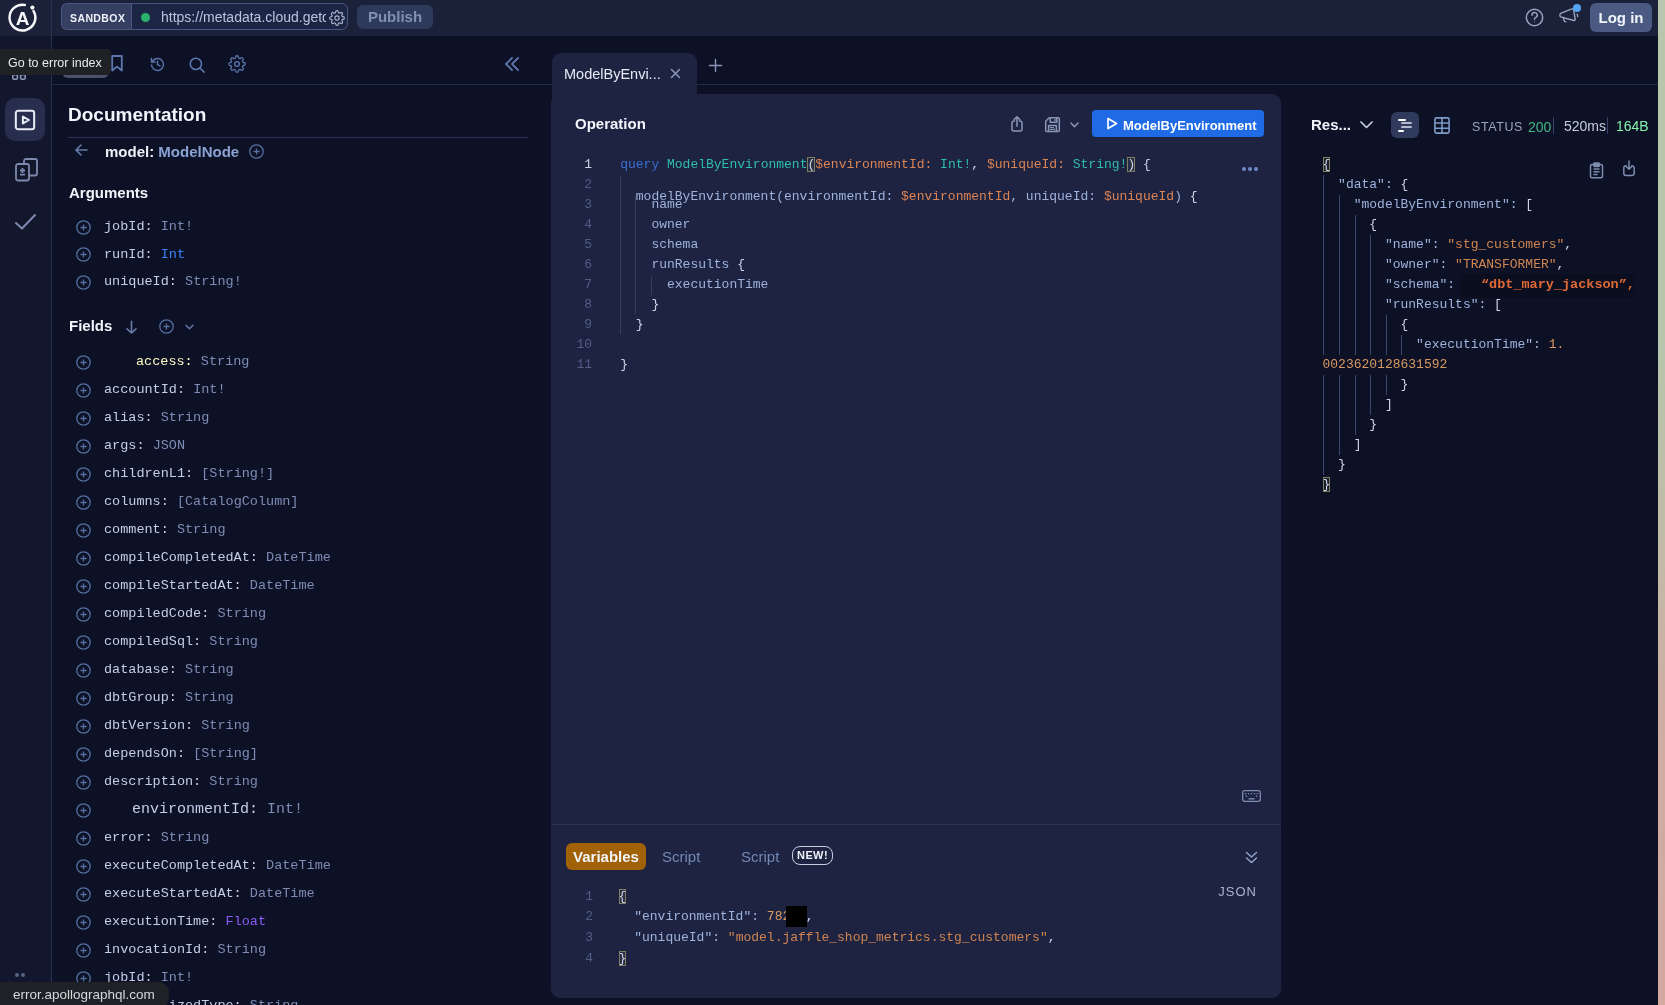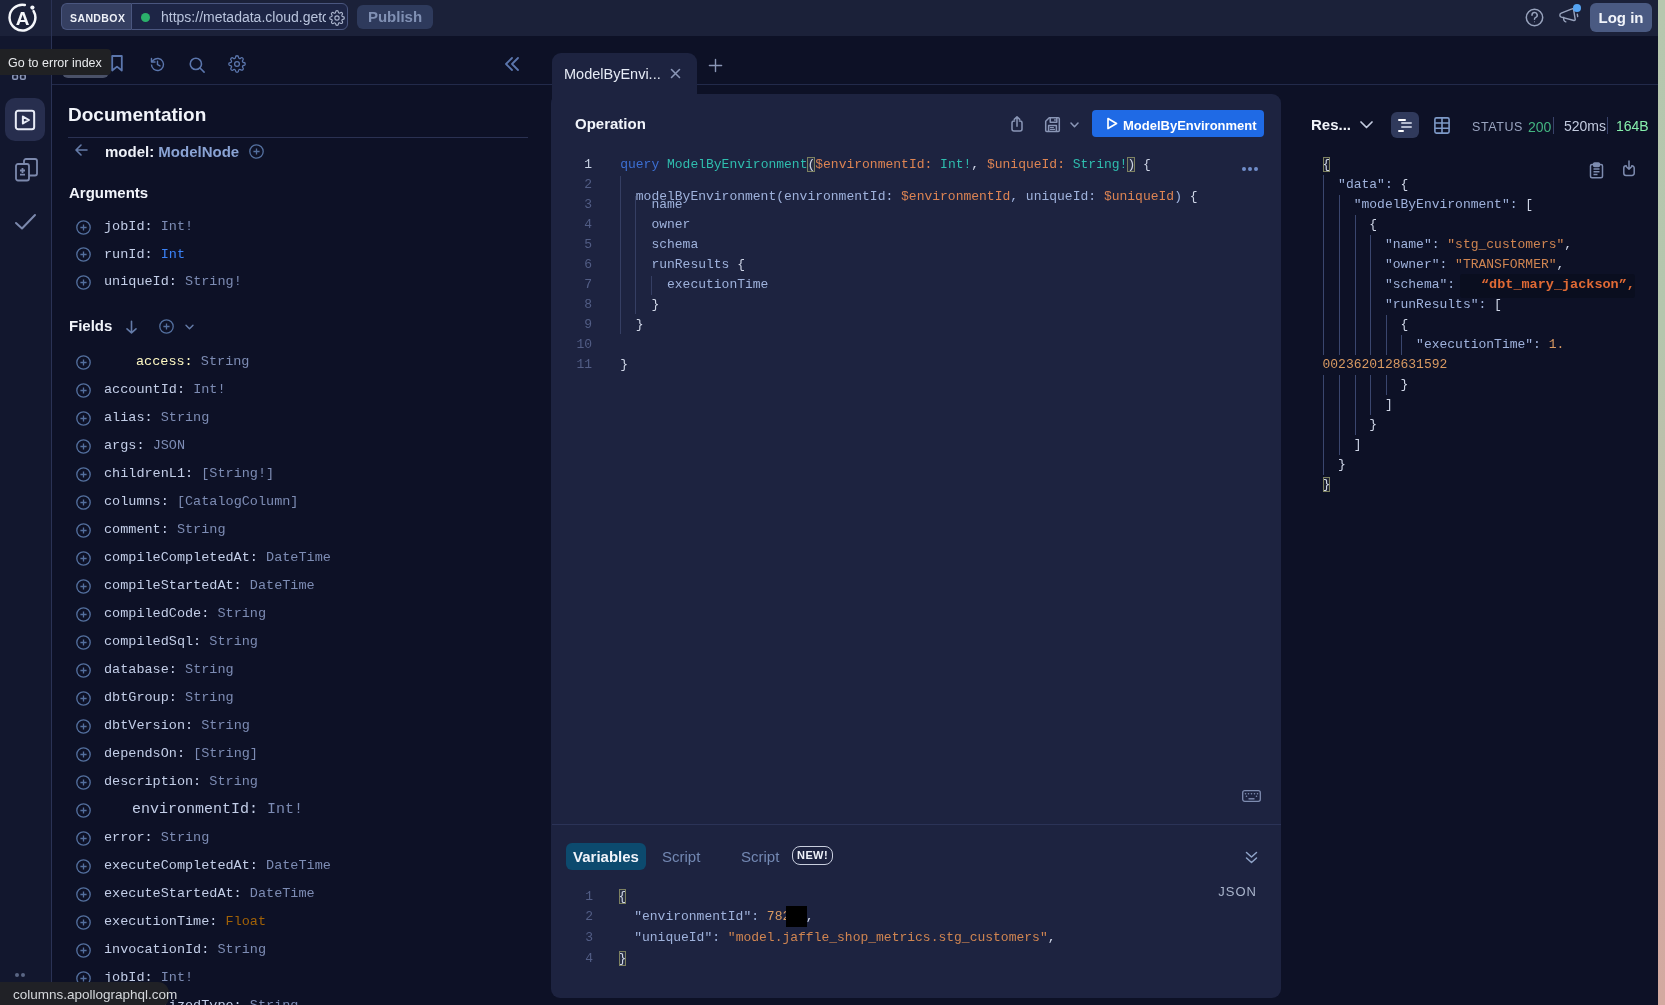--- a/index.html
+++ b/index.html
@@ -252,21 +252,21 @@
   <div class="abs mono" style="left:104px;top:856px;font-size:13.5px;line-height:20px;white-space:pre;"><span style="color:#c3cee8;">executeCompletedAt:</span> <span style="color:#7d8cb4;">DateTime</span></div>
   <svg class="abs" style="left:76px;top:886.5px;" width="15" height="15" viewBox="0 0 15 15" fill="none" stroke="#54709f" stroke-width="1.3">
       <circle cx="7.5" cy="7.5" r="6.7"></circle>
       <path d="M7.5 4.4v6.2M4.4 7.5h6.2"></path>
     </svg>
   <div class="abs mono" style="left:104px;top:884px;font-size:13.5px;line-height:20px;white-space:pre;"><span style="color:#c3cee8;">executeStartedAt:</span> <span style="color:#7d8cb4;">DateTime</span></div>
   <svg class="abs" style="left:76px;top:914.5px;" width="15" height="15" viewBox="0 0 15 15" fill="none" stroke="#54709f" stroke-width="1.3">
       <circle cx="7.5" cy="7.5" r="6.7"></circle>
       <path d="M7.5 4.4v6.2M4.4 7.5h6.2"></path>
     </svg>
-  <div class="abs mono" style="left:104px;top:912px;font-size:13.5px;line-height:20px;white-space:pre;"><span style="color:#c3cee8;">executionTime:</span> <span style="color:#a16207;margin-top:43px;">Float</span></div>
+  <div class="abs mono" style="left:104px;top:912px;font-size:13.5px;line-height:20px;white-space:pre;"><span style="color:#c3cee8;">executionTime:</span> <span style="color:#8b5cf6;margin-top:43px;">Float</span></div>
   <svg class="abs" style="left:76px;top:942.5px;" width="15" height="15" viewBox="0 0 15 15" fill="none" stroke="#54709f" stroke-width="1.3">
       <circle cx="7.5" cy="7.5" r="6.7"></circle>
       <path d="M7.5 4.4v6.2M4.4 7.5h6.2"></path>
     </svg>
   <div class="abs mono" style="left:104px;top:940px;font-size:13.5px;line-height:20px;white-space:pre;"><span style="color:#c3cee8;">invocationId:</span> <span style="color:#7d8cb4;">String</span></div>
   <svg class="abs" style="left:76px;top:970.5px;" width="15" height="15" viewBox="0 0 15 15" fill="none" stroke="#54709f" stroke-width="1.3">
       <circle cx="7.5" cy="7.5" r="6.7"></circle>
       <path d="M7.5 4.4v6.2M4.4 7.5h6.2"></path>
     </svg>
   <div class="abs mono" style="left:104px;top:968px;font-size:13.5px;line-height:20px;white-space:pre;"><span style="color:#c3cee8;">jobId:</span> <span style="color:#7d8cb4;">Int!</span></div>
@@ -337,21 +337,21 @@
   <div class="abs" style="left:1248.3999999999999px;top:167.4px;width:3.8px;height:3.8px;border-radius:50%;background:#6f8cc8;"></div>
   <div class="abs" style="left:1254.3999999999999px;top:167.4px;width:3.8px;height:3.8px;border-radius:50%;background:#6f8cc8;"></div>
 
   <svg class="abs" style="left:1242px;top:790px;" width="19" height="12" viewBox="0 0 19 12" fill="none" stroke="#7e8cb0" stroke-width="1.3">
     <rect x="0.7" y="0.7" width="17.6" height="10.6" rx="2"></rect>
     <path d="M3.5 3.8h.01M6.5 3.8h.01M9.5 3.8h.01M12.5 3.8h.01M15.5 3.8h.01M4.5 6.3h.01M14.5 6.3h.01" stroke-width="1.6" stroke-linecap="round"></path>
     <path d="M6.5 8.8h6" stroke-width="1.4"></path>
   </svg>
 
   <div class="abs" style="left:552px;top:824px;width:729px;height:1px;background:#2b3357;"></div>
-  <div class="abs" style="left:566px;top:843px;width:80px;height:27px;background:#0c4a6e;border-radius:6px;text-align:center;line-height:27px;font-size:15px;font-weight:bold;color:#f1f4fa;">Variables</div>
+  <div class="abs" style="left:566px;top:843px;width:80px;height:27px;background:#a16207;border-radius:6px;text-align:center;line-height:27px;font-size:15px;font-weight:bold;color:#f1f4fa;">Variables</div>
   <div class="abs" style="left:662px;top:848px;font-size:15px;color:#7388b3;">Script</div>
   <div class="abs" style="left:741px;top:848px;font-size:15px;color:#7388b3;">Script</div>
   <div class="abs" style="left:792px;top:846px;width:41px;height:19px;border:1.5px solid #c8cede;border-radius:8px;box-sizing:border-box;text-align:center;line-height:16.5px;font-size:11px;font-weight:bold;letter-spacing:.4px;color:#eef1f8;">NEW!</div>
   <svg class="abs" style="left:1245px;top:851px;" width="13" height="13" viewBox="0 0 13 13" fill="none" stroke="#8fa3c8" stroke-width="1.5" stroke-linecap="round" stroke-linejoin="round">
       <path d="M1.5 1.5L6.5 6l5-4.5M1.5 7l5 4.5L11.5 7"></path>
     </svg>
   <div class="abs" style="left:1216px;top:884px;width:41px;text-align:right;font-size:13px;letter-spacing:1px;color:#a9b4cb;">JSON</div>
 
   <div class="abs gut" style="left:563px;top:885.5px;width:30px;line-height:21px;">1</div>
   <div class="abs gut" style="left:563px;top:906.3px;width:30px;line-height:21px;">2</div>
@@ -421,21 +421,21 @@
   <div class="rguide" style="left:1370.1px;top:235px;height:120px;background:#3a466e;"></div>
   <div class="rguide" style="left:1370.1px;top:375px;height:40px;background:#3a466e;"></div>
   <div class="rguide" style="left:1385.7px;top:315px;height:40px;background:#3a466e;"></div>
   <div class="rguide" style="left:1385.7px;top:375px;height:20px;background:#3a466e;"></div>
   <div class="rguide" style="left:1401.3px;top:335px;height:20px;background:#3a466e;"></div>
 
   <div class="abs" style="left:0;top:49px;width:111px;height:26px;background:#202124;border-radius:0 4px 4px 0;"></div>
   <div class="abs" style="left:8px;top:56px;font-size:12.5px;color:#e8eaed;white-space:nowrap;">Go to error index</div>
 
   <div class="abs" style="left:0;top:982px;width:169px;height:26px;background:#202126;border-radius:0 11px 11px 0;"></div>
-  <div class="abs" style="left:13px;top:986.5px;font-size:13.5px;color:#d4d7db;white-space:nowrap;">columns.apollographql.com</div>
+  <div class="abs" style="left:13px;top:986.5px;font-size:13.5px;color:#d4d7db;white-space:nowrap;">error.apollographql.com</div>
 
   <div class="abs" style="left:1660px;top:3.0px;width:5px;height:5px;border-radius:50%;background:#5e6850;"></div>
   <div class="abs" style="left:1660px;top:12.0px;width:5px;height:5px;border-radius:50%;background:#5e6850;"></div>
   <div class="abs" style="left:1660px;top:22.0px;width:5px;height:5px;border-radius:50%;background:#5e6850;"></div>
   <div class="abs" style="left:1660px;top:30.5px;width:5px;height:5px;border-radius:50%;background:#5e6850;"></div>
 
   <div class="abs" id="strip" style="left:1658px;top:0;width:7px;height:1005px;background:linear-gradient(180deg,#b6c7ae 0%,#b5c6ad 33%,#c2baa9 55%,#cfaca2 72%,#d3a9a0 100%);"></div>
 
 </div>
 

